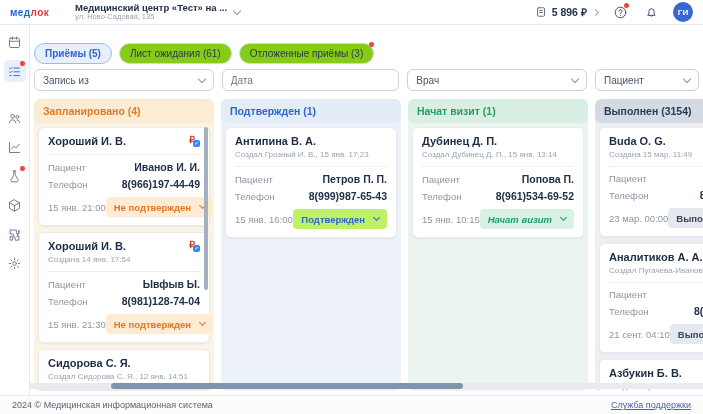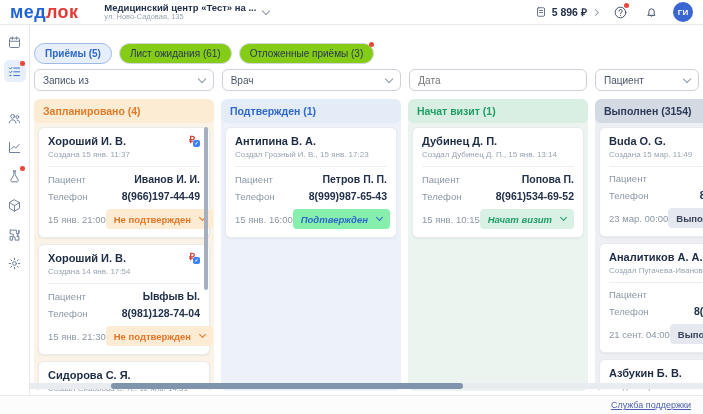--- a/index.html
+++ b/index.html
@@ -2,21 +2,21 @@
 <html><head>
 <meta charset="utf-8">
 <style>
   * { margin:0; padding:0; box-sizing:border-box; }
   html,body { width:703px; height:414px; overflow:hidden; }
   body { font-family:"Liberation Sans", sans-serif; background:#fff; color:#1e2b45; }
   .app { display:flex; flex-direction:column; width:703px; height:414px; }
 
   
   .topbar { height:25px; display:flex; align-items:center; border-bottom:1px solid #e7e9ee; padding:0 10px; flex:0 0 auto; }
-  .logo { font-size:18px; font-weight:800; letter-spacing:.4px; margin-right:26px; }
+  .logo { font-size:10px; font-weight:800; letter-spacing:.4px; margin-right:26px; }
   .logo .p1 { color:#1f63d4; } .logo .p2 { color:#e53935; }
   .clinic { display:flex; align-items:center; gap:7px; cursor:pointer; }
   .clinic-txt { line-height:1.05; }
   .clinic-title { font-size:9.5px; font-weight:700; color:#23304a; }
   .clinic-addr { font-size:7.5px; color:#9aa4b2; }
   .chev-down { width:6px; height:6px; border-right:1.4px solid #8b96a6; border-bottom:1.4px solid #8b96a6; transform:rotate(45deg); margin-top:-3px; }
   .top-right { margin-left:auto; display:flex; align-items:center; gap:13px; }
   .balance { display:flex; align-items:center; gap:4px; cursor:pointer; }
   .balance-amt { font-size:10.5px; font-weight:700; color:#23304a; }
   .chev-right { width:5px; height:5px; border-right:1.4px solid #9aa4b2; border-bottom:1.4px solid #9aa4b2; transform:rotate(-45deg); margin-left:2px; }
@@ -68,21 +68,21 @@
   .created { font-size:8px; color:#9aa4b2; margin-top:3px; white-space:nowrap; overflow:hidden; }
   .divider { border-top:1px solid #eceef2; margin:7px 0 6px; }
   .row { display:flex; align-items:baseline; justify-content:space-between; margin:5px 0; }
   .row .lbl { font-size:9.5px; color:#8b96a5; flex:0 0 auto; }
   .row .val { font-size:10.5px; font-weight:700; color:#22304a; white-space:nowrap; overflow:hidden; text-align:right; margin-left:8px; }
   .card-foot { display:flex; align-items:center; margin-top:7px; }
   .time { font-size:9.5px; color:#8b96a5; white-space:nowrap; }
   .badge { margin-left:auto; display:flex; align-items:center; height:20px; padding:0 8px; border-radius:4px; font-size:9.5px; font-weight:700; cursor:pointer; white-space:nowrap; }
   .badge .chev { width:5px; height:5px; border-right:1.5px solid currentColor; border-bottom:1.5px solid currentColor; transform:rotate(45deg); margin-left:9px; margin-top:-3px; }
   .badge.warn { background:#fdecd3; color:#e2772a; }
-  .badge.confirmed { background:#86efac; color:#2e67c9;font-style:italic; }
+  .badge.confirmed { background:#bef264; color:#2e67c9; }
   .badge.started { background:#d9f0e4; color:#1f9e66;font-style:italic; }
   .badge.done { background:#e5e8ee; color:#39445a; }
   .col4 .row .val { padding-right:46px; }
   .col4 .badge { margin-right:36px; }
 
   
   .vscroll { position:absolute; right:6px; top:28px; width:4px; height:163px; border-radius:2px; background:#a4b0bf; }
   .hscroll-track { position:absolute; left:0; right:0; top:358px; height:6px; background:#e8ebef; }
   .hscroll-thumb { position:absolute; left:81px; top:0; width:352px; height:6px; border-radius:3px; background:#7e95ad; }
 
@@ -200,44 +200,43 @@
             <span>Отложенные приёмы (3)</span>
             <span class="reddot"></span>
           </div>
       </div>
 
       <div class="filters">
         <div class="filter f1">
           <span>Запись из</span>
           <span class="chev-down"></span>
         </div>
+        <div class="filter f2">
+          <input type="text" placeholder="Дата" style="">
+        </div>
         <div class="filter f3">
           <span>Врач</span>
           <span class="chev-down"></span>
         </div>
-        <div class="filter f2">
-          <input type="text" placeholder="Дата" style="">
-        </div>
         <div class="filter f4">
           <span>Пациент</span>
           <span class="chev-down"></span>
         </div>
       </div>
 
       <div class="board">
 
         <div class="col col1">
           <div class="col-head">Запланировано (4)</div>
 
           <div class="card">
             <div class="card-top">
               <span class="card-title">Хороший И. В.</span>
               <span class="pay-ic">₽<span class="pay-sub">✓</span></span>
             </div>
-            <div class="created">Создана 15 янв. 11:37</div>
             <div class="divider"></div>
             <div class="row">
                 <span class="lbl">Пациент</span>
                 <span class="val">Иванов И. И.</span>
               </div>
             <div class="row">
                 <span class="lbl">Телефон</span>
                 <span class="val">8(966)197-44-49</span>
               </div>
             <div class="card-foot">
@@ -371,21 +370,21 @@
             <div class="divider"></div>
             <div class="row">
                 <span class="lbl">Пациент</span>
                 <span class="val"></span>
               </div>
             <div class="row">
                 <span class="lbl">Телефон</span>
                 <span class="val">8(99</span>
               </div>
             <div class="card-foot">
-              <span class="time">21 сент. 04:00</span>
+              <span class="time">21 сент. 04:10</span>
               <span class="badge done">
                   <span>Выполнен</span>
                 </span>
             </div>
           </div>
 
           <div class="card">
             <div class="card-top">
               <span class="card-title">Азбукин Б. В.</span>
             </div>
@@ -397,16 +396,17 @@
       </div>
 
       <div class="hscroll-track">
         <div class="hscroll-thumb"></div>
       </div>
 
     </div>
   </div>
 
   <div class="footer">
+    <span>2024 © Медицинская информационная система</span>
     <a>Служба поддержки</a>
   </div>
 
 </div>
 
 </body></html>

